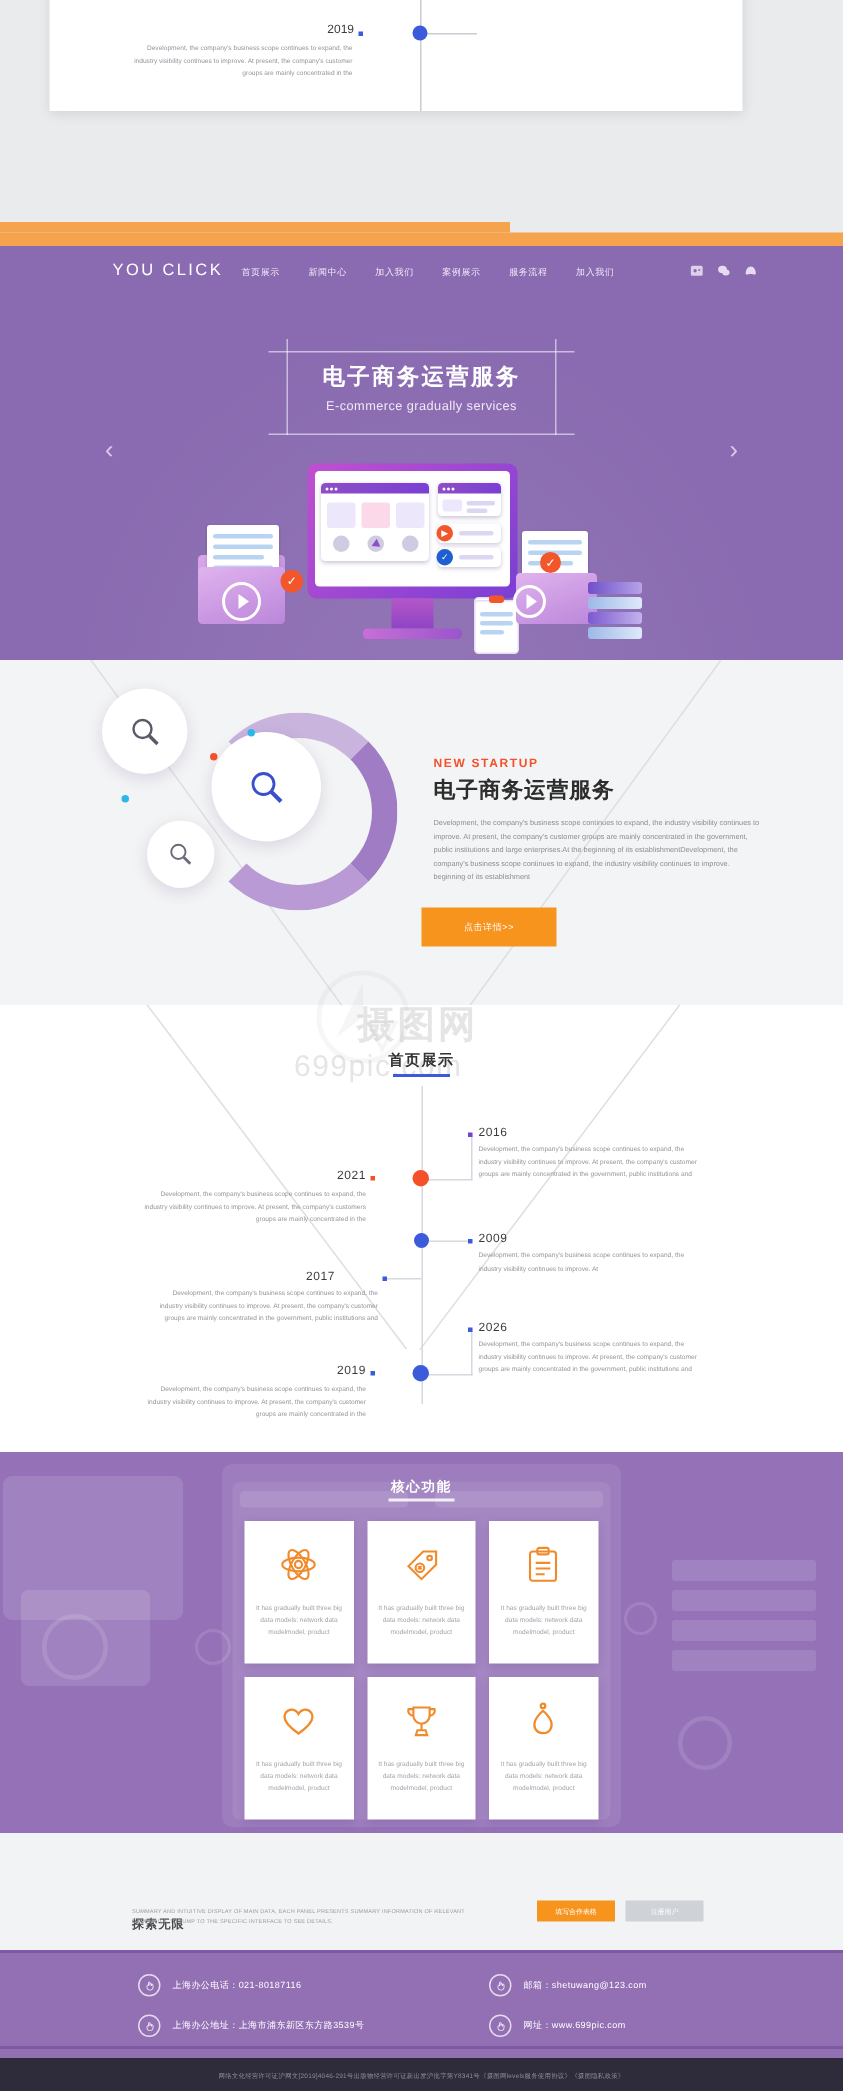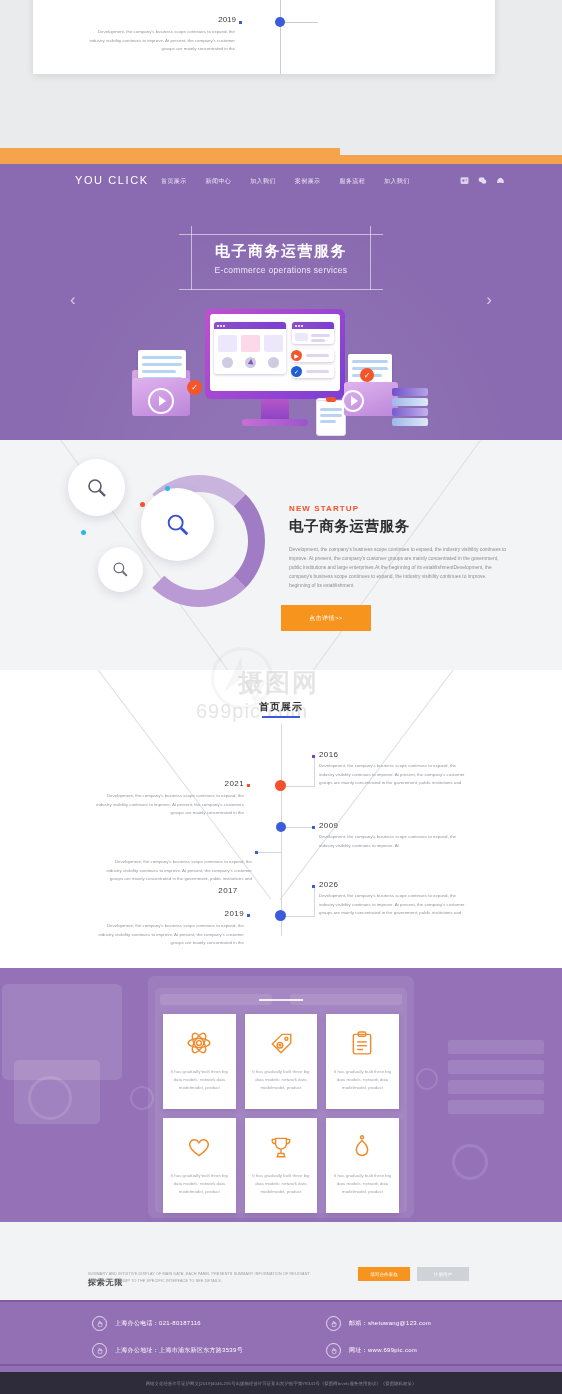--- a/index.html
+++ b/index.html
@@ -200,21 +200,21 @@
           </svg>
       </span>
     </div>
 
     <div class="hero-title-box">
       <div class="htb-v" style="left:0;"></div>
       <div class="htb-v" style="right:0;"></div>
       <div class="htb-h" style="top:0;"></div>
       <div class="htb-h" style="bottom:-8px;"></div>
       <div class="hero-cn">电子商务运营服务</div>
-      <div class="hero-en">E-commerce operations services</div>
+      <div class="hero-en">E-commerce gradually services</div>
     </div>
 
     <div class="arrow l">‹</div>
     <div class="arrow r">›</div>
 
     <div class="illus">
 
       <div class="folder" style="left:2px;top:68px;width:58px;height:44px;background:linear-gradient(160deg,#d9a8e8,#b07ad4);"></div>
       <div class="paper" style="left:8px;top:48px;width:48px;height:36px;"></div>
       <div class="pline" style="left:12px;top:54px;width:40px;"></div>
@@ -346,21 +346,21 @@
   <div class="tl-desc" style="left:92px;top:792px;text-align:right;">Development, the company's business scope continues to expand, the industry visibility continues to improve. At present, the company's customers groups are mainly concentrated in the</div>
 
   <div class="tl-node" style="left:276px;top:822px;width:10px;height:10px;background:#3b5bdb;"></div>
   <div class="tl-conn" style="left:286px;top:827px;width:28px;height:1px;"></div>
   <div class="tl-sq" style="left:312px;top:826px;background:#3b5bdb;"></div>
   <div class="tl-year" style="left:319px;top:821px;">2009</div>
   <div class="tl-desc" style="left:319px;top:833px;">Development, the company's business scope continues to expand, the industry visibility continues to improve. At</div>
 
   <div class="tl-conn" style="left:258px;top:852px;width:23px;height:1px;"></div>
   <div class="tl-sq" style="left:255px;top:851px;background:#3b5bdb;"></div>
-  <div class="tl-year" style="left:204px;top:886px;width:48px;text-align:center;">2017</div>
+  <div class="tl-year" style="left:204px;top:846px;width:48px;text-align:left;">2017</div>
   <div class="tl-desc" style="left:100px;top:858px;text-align:right;">Development, the company's business scope continues to expand, the industry visibility continues to improve. At present, the company's customer groups are mainly concentrated in the government, public institutions and</div>
 
   <div class="tl-conn" style="left:281px;top:916px;width:34px;height:1px;"></div>
   <div class="tl-conn" style="left:314px;top:886px;width:1px;height:31px;"></div>
   <div class="tl-sq" style="left:312px;top:885px;background:#3b5bdb;"></div>
   <div class="tl-year" style="left:319px;top:880px;">2026</div>
   <div class="tl-desc" style="left:319px;top:892px;">Development, the company's business scope continues to expand, the industry visibility continues to improve. At present, the company's customer groups are mainly concentrated in the government, public institutions and</div>
 
   <div class="tl-node" style="left:275px;top:910px;width:11px;height:11px;background:#3b5bdb;"></div>
   <div class="tl-sq" style="left:247px;top:914px;background:#3b5bdb;"></div>
@@ -378,20 +378,21 @@
     <div class="ghost" style="left:448px;top:112px;width:96px;height:14px;background:#fff;border-radius:2px;"></div>
     <div class="ghost" style="left:448px;top:132px;width:96px;height:14px;background:#fff;border-radius:2px;"></div>
     <div class="ghost" style="left:452px;top:176px;width:36px;height:36px;border-radius:50%;border:3px solid #fff;"></div>
 
     <div class="core-bg-panel"></div>
     <div class="core-bg-panel2"></div>
     <div class="core-bar" style="left:160px;top:26px;width:112px;"></div>
     <div class="core-bar" style="left:290px;top:26px;width:112px;"></div>
   </div>
 
+  <div class="core-title">核心功能</div>
   <div class="core-ul"></div>
 
   <div class="cards">
     <div class="card">
       <span class="card-ico">
         <svg viewBox="0 0 24 24" fill="none" stroke="currentColor" stroke-width="1.3">
           <circle cx="12" cy="12" r="2.2"></circle>
           <ellipse cx="12" cy="12" rx="10" ry="4.2"></ellipse>
           <ellipse cx="12" cy="12" rx="10" ry="4.2" transform="rotate(60 12 12)"></ellipse>
           <ellipse cx="12" cy="12" rx="10" ry="4.2" transform="rotate(120 12 12)"></ellipse>

